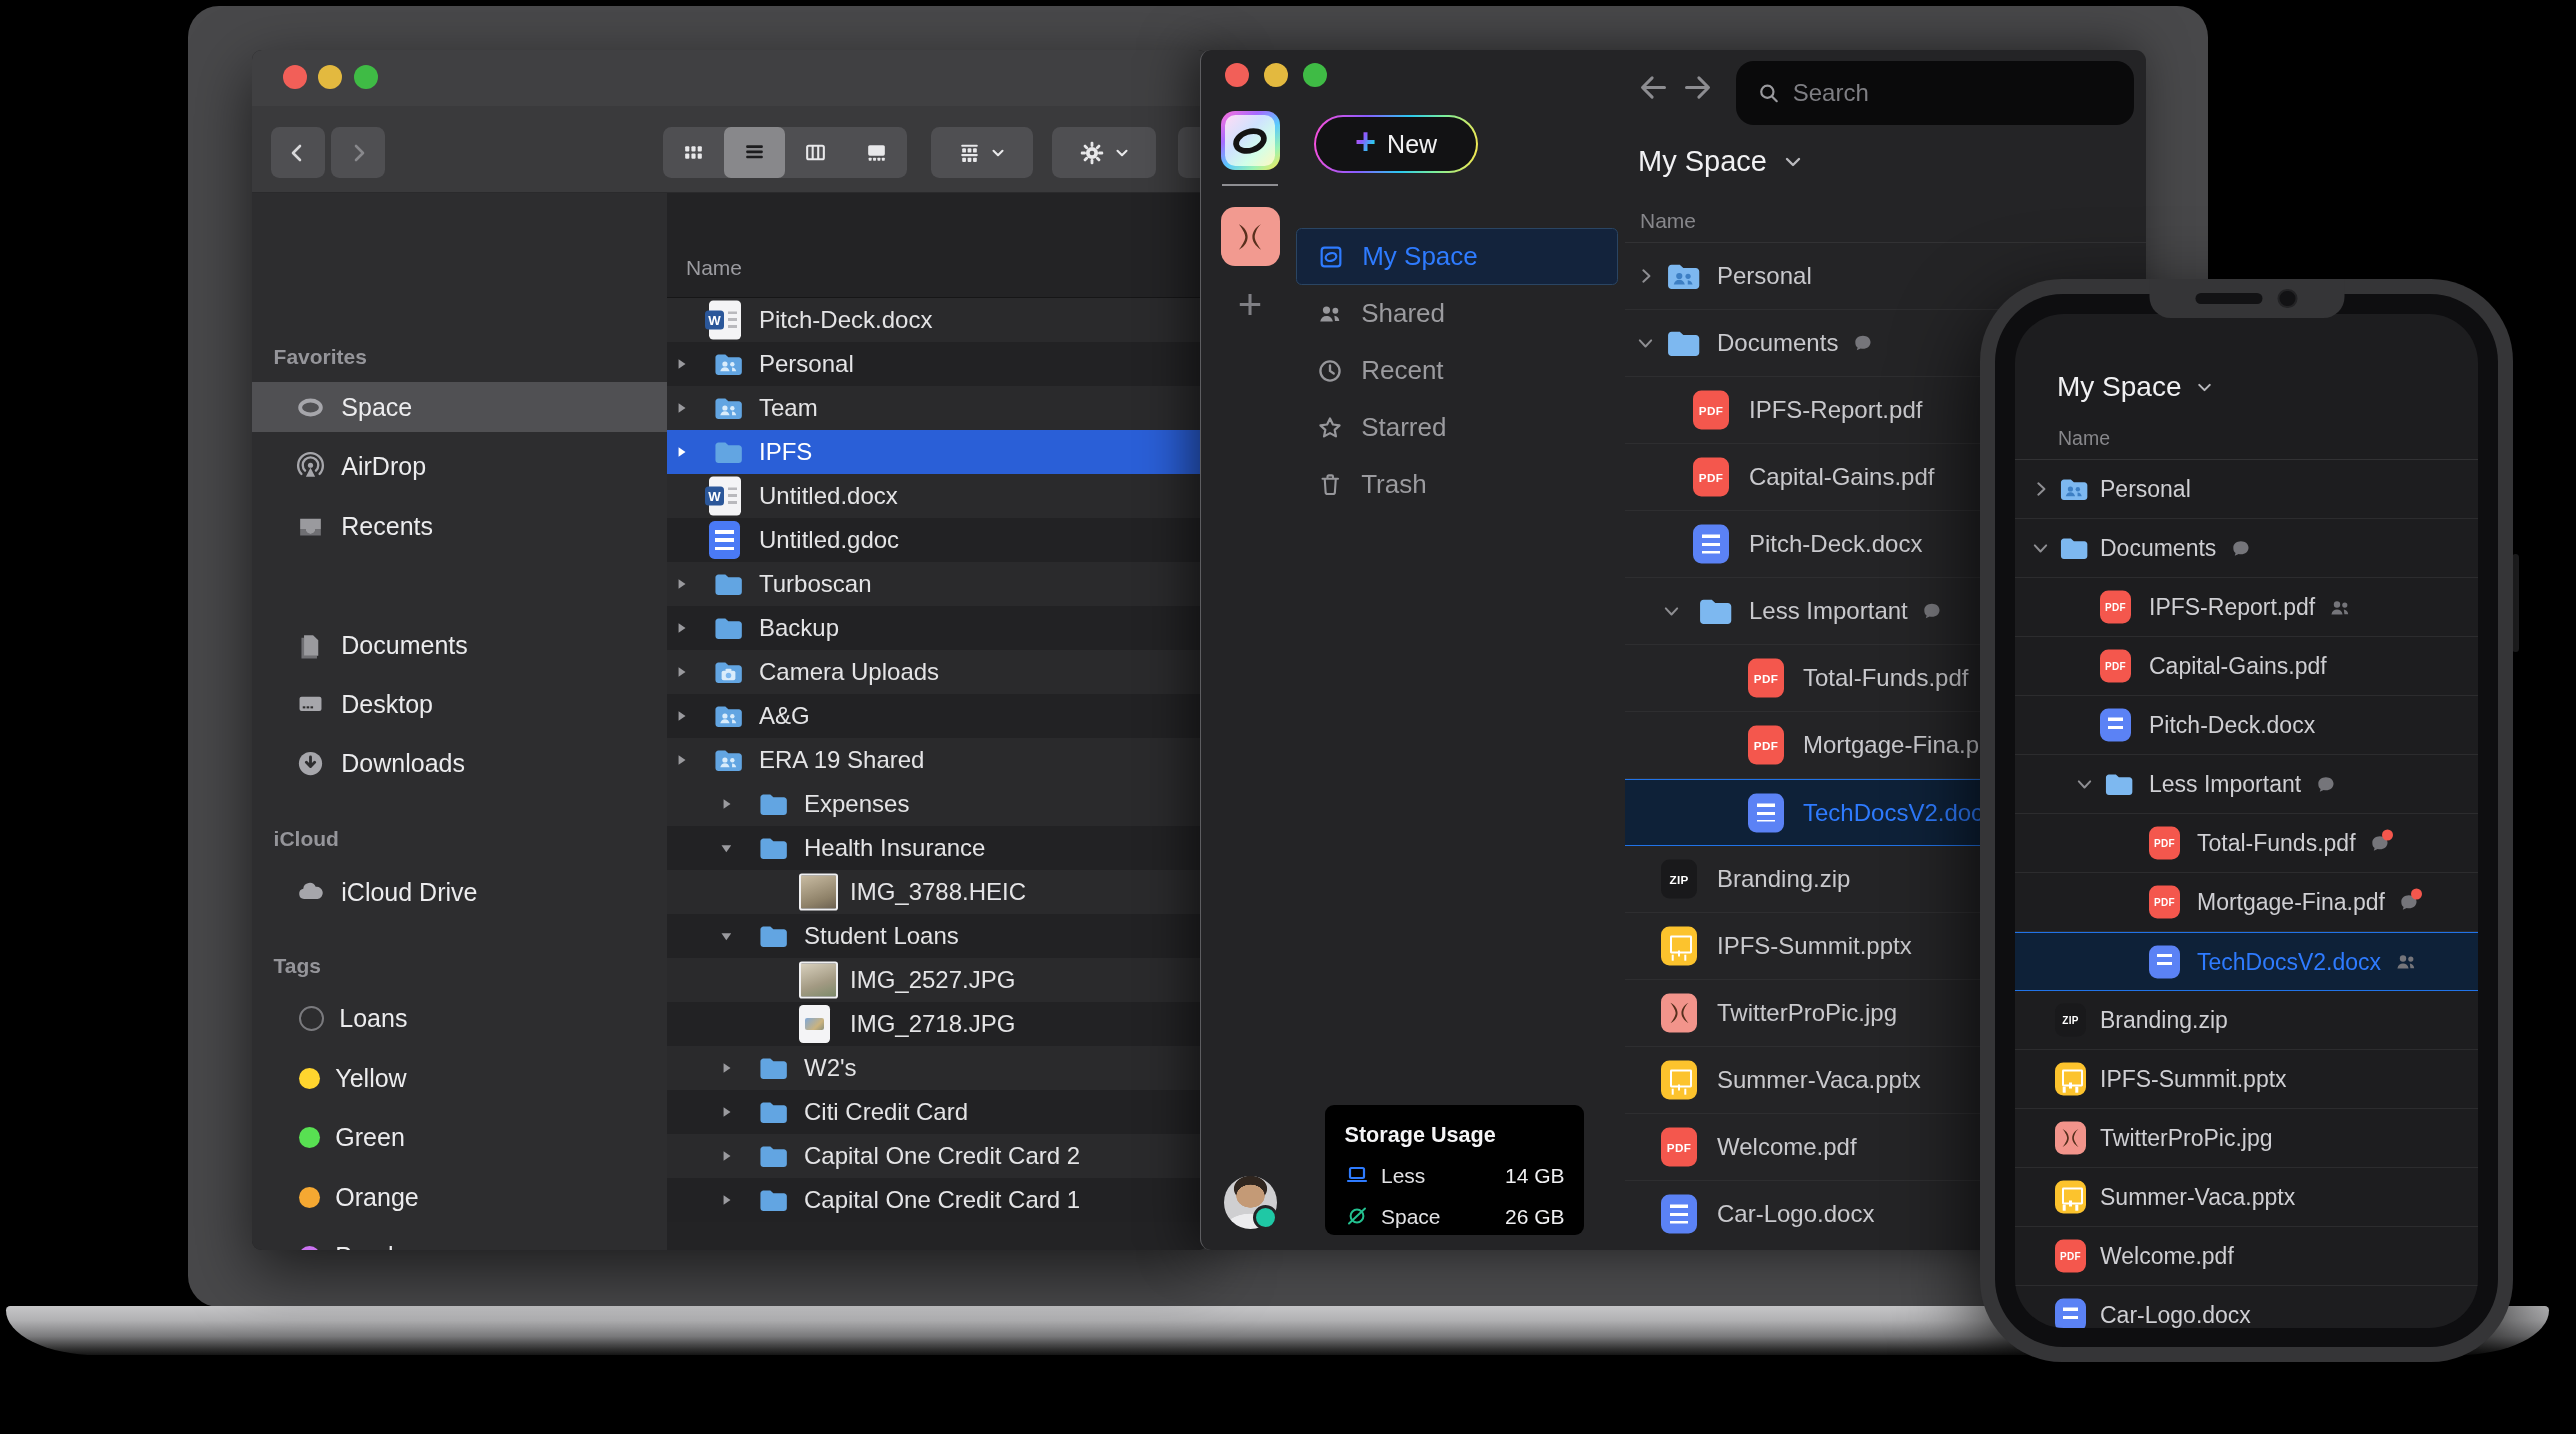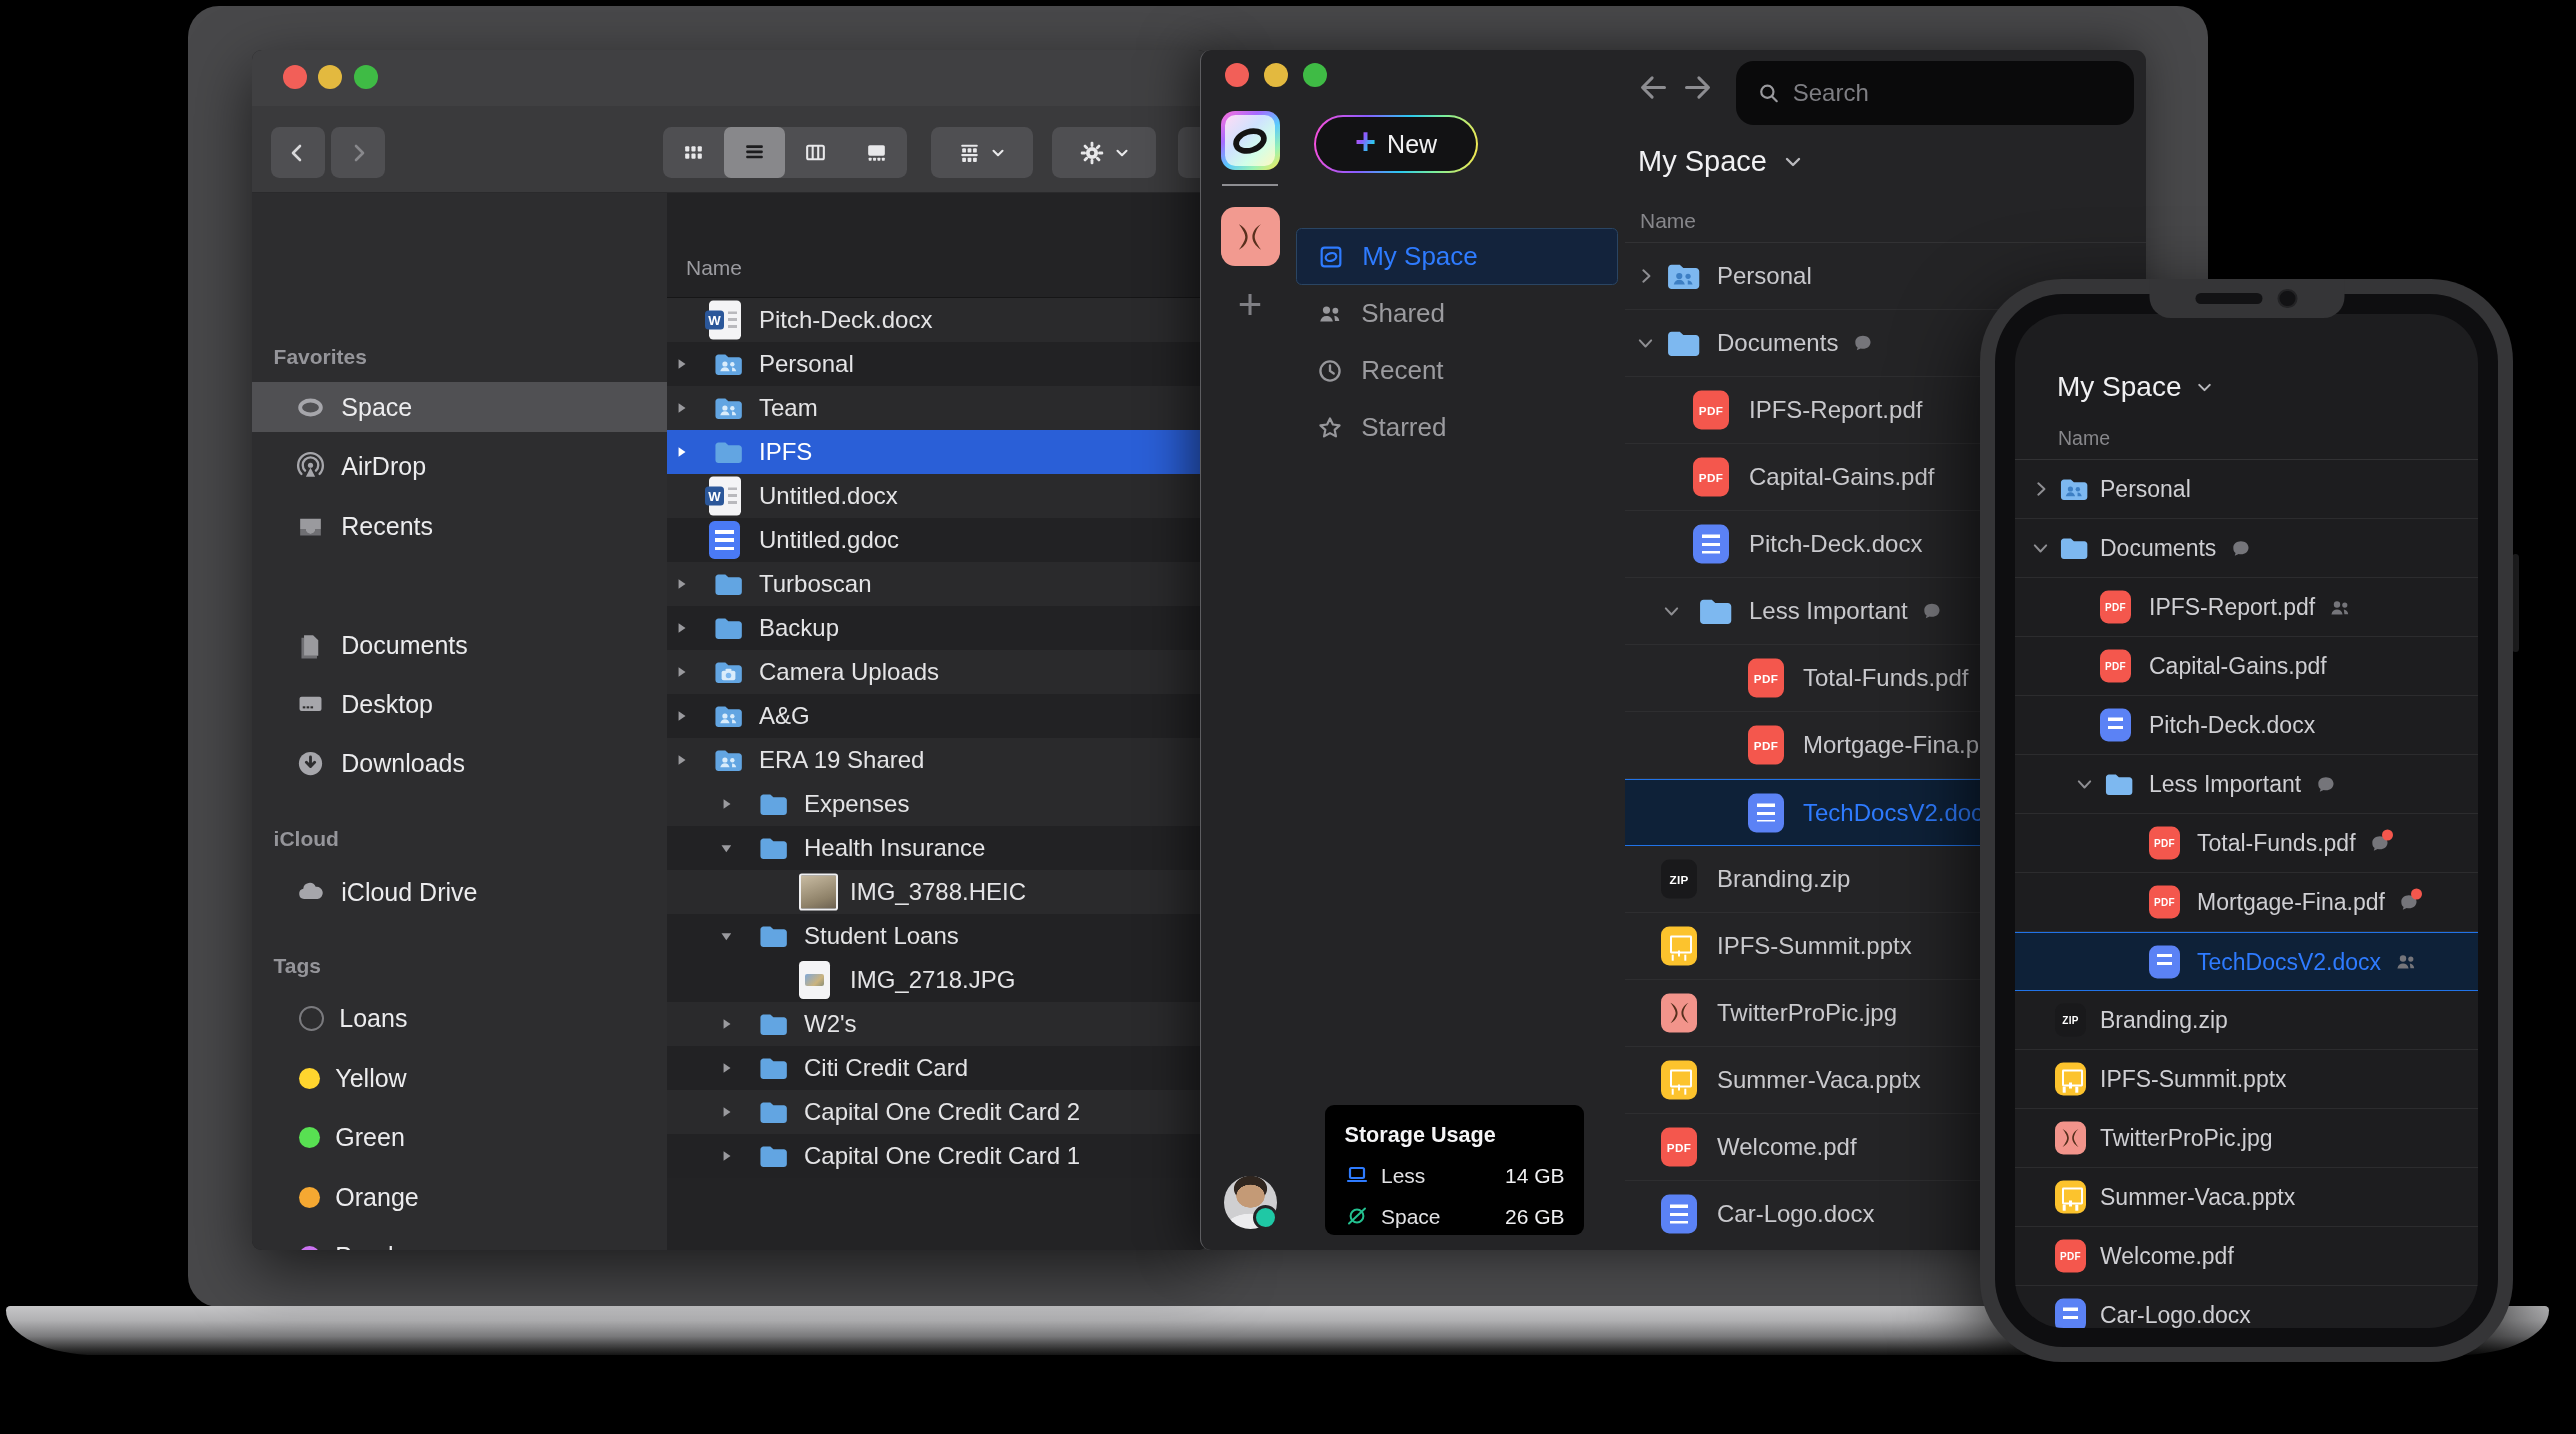--- a/index.html
+++ b/index.html
@@ -506,20 +506,24 @@
                 <path d="M5 8l7 10 7-10z" fill="currentColor"></path>
               </svg>
             </span>
             <div class="f-ric" style="width: 39px; height: 33px; left: 87px;">
               <svg viewBox="0 0 24 24" width="100%" height="100%">
                 <path d="M2.5 7.2c0-1.2 1-2.2 2.2-2.2h5l2.2 2.1h7.6c1.2 0 2.2 1 2.2 2.2v8.5c0 1.2-1 2.2-2.2 2.2H4.7c-1.2 0-2.2-1-2.2-2.2V7.2z" fill="#62a5e2"></path>
               </svg>
             </div>
             <span class="f-rlb" style="left: 137px;">Student Loans</span>
           </div>
+          <div class="f-row even">
+            <div class="ic-photo2 f-ric" style="left: 132px;"></div>
+            <span class="f-rlb" style="left: 183px;">IMG_2527.JPG</span>
+          </div>
           <div class="f-row odd">
             <div class="ic-imgfile f-ric" style="left: 132px;"></div>
             <span class="f-rlb" style="left: 183px;">IMG_2718.JPG</span>
           </div>
           <div class="f-row even">
             <span class="f-tri" style="left: 51px;">
               <svg viewBox="0 0 24 24" width="16.7" height="16.7">
                 <path d="M8 5l10 7-10 7z" fill="currentColor"></path>
               </svg>
             </span>
@@ -629,20 +633,28 @@
           </span>
           <span class="nlb">Recent</span>
         </div>
         <div class="nav-item">
           <span class="nic">
             <svg viewBox="0 0 24 24" width="28" height="28" fill="none" stroke="currentColor" stroke-width="1.9" stroke-linejoin="round">
               <path d="M12 3.8l2.5 5.2 5.7.7-4.2 3.9 1.1 5.6-5.1-2.8-5.1 2.8 1.1-5.6-4.2-3.9 5.7-.7z"></path>
             </svg>
           </span>
           <span class="nlb">Starred</span>
+        </div>
+        <div class="nav-item">
+          <span class="nic">
+            <svg viewBox="0 0 24 24" width="26.5" height="26.5" fill="none" stroke="currentColor" stroke-width="1.9" stroke-linecap="round">
+              <path d="M5 7h14M9.5 7V5.2c0-.7.5-1.2 1.2-1.2h2.6c.7 0 1.2.5 1.2 1.2V7M7 7l.8 12.2c0 .9.8 1.6 1.7 1.6h5c.9 0 1.7-.7 1.7-1.6L17 7"></path>
+            </svg>
+          </span>
+          <span class="nlb">Trash</span>
         </div>
       </div>
 
     <div class="a-abs storage">
       <div class="st-title">Storage Usage</div>
       <div id="storage-rows">
           <div class="st-row">
             <span><svg viewBox="0 0 24 24" width="24" height="24" fill="none" stroke="#2e7bff" stroke-width="2.2">
                 <rect x="5" y="5" width="14" height="10" rx="1.4"></rect>
                 <path d="M3 18h18" stroke-linecap="round"></path>

